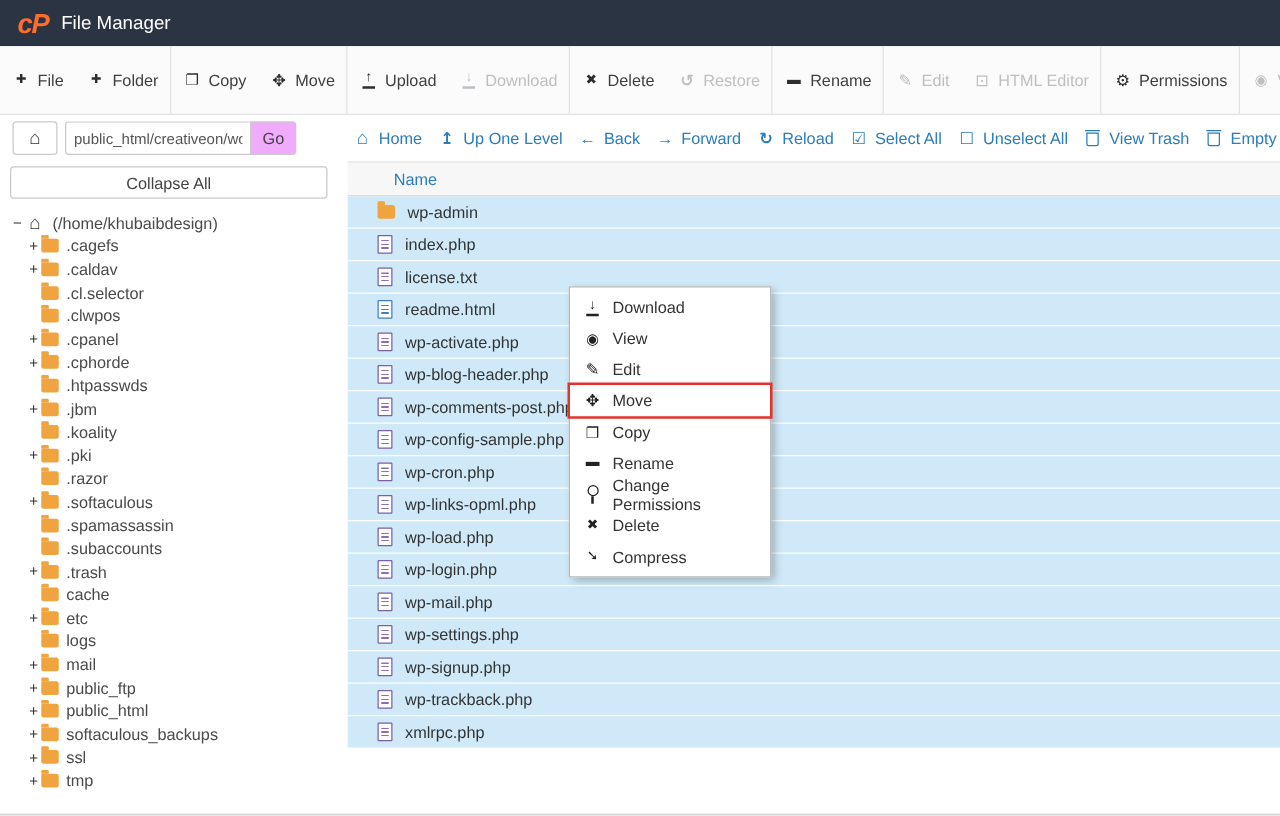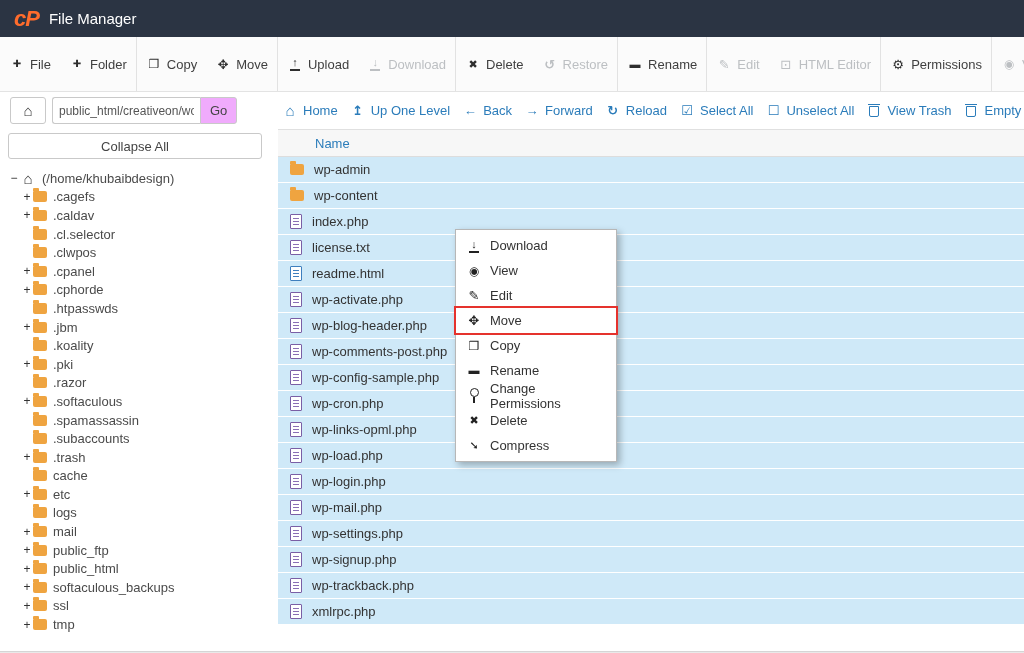--- a/index.html
+++ b/index.html
@@ -38,21 +38,21 @@
   .tree-row{display:flex;align-items:center;height:18.6px;cursor:pointer}
   .tree-row.child{padding-left:13px}
   .exp{width:12px;flex:none;font-size:12px;color:#333;text-align:center;line-height:1}
   .tlabel{margin-left:6px;color:#4a4a4a;white-space:nowrap}
   .tree .ic{color:#333}
 
   
   .main{flex:1;margin-left:8px;display:flex;flex-direction:column;overflow:hidden}
   .list-header{height:28px;flex:none;display:flex;align-items:center;background:#f7f7f7;border-top:1px solid #e0e0e0;border-bottom:1px solid #ddd;color:var(--accent,#2b7cba);padding-left:37px}
   .rows{flex:1}
-  .frow{height:25px;margin-bottom:1px;background:var(--selected-row,#cfe9f8);display:flex;align-items:center;padding-left:12px;cursor:pointer}
+  .frow{height:25px;margin-bottom:1px;background:var(--selected-row,#cfe9f8);display:flex;align-items:center;padding-left:24px;cursor:pointer}
   .fname{margin-left:10px;color:#333}
 
   
   .fi{position:relative;display:inline-block;width:14px;height:11px;flex:none}
   .fi-folder{background:var(--folder,#efa440);border-radius:1px 2px 2px 2px}
   .fi-folder::before{content:"";position:absolute;top:-3px;left:0;width:6px;height:3px;background:inherit;border-radius:1px 1px 0 0}
   .fi-file,.fi-html{width:12px;height:15px;background:#fff;border:1px solid var(--file-purple,#7a5fa5);border-radius:1px}
   .fi-file{color:#8a6fb5}
   .fi-html{border-color:#3f7fbe;color:#3f7fbe}
   .fi-file::before,.fi-html::before{content:"";position:absolute;left:2px;right:2px;top:3px;height:8px;
@@ -393,24 +393,20 @@
     <div class="list-header">
       <span>Name</span>
     </div>
     <div class="rows">
 
         <div class="frow">
           <span class="fi fi-folder"></span>
           <span class="fname">wp-admin</span>
         </div>
 
-        <div class="frow">
-          <span class="fi fi-folder"></span>
-          <span class="fname">wp-content</span>
-        </div>
 
 
         <div class="frow">
           <span class="fi fi-file"></span>
           <span class="fname">index.php</span>
         </div>
 
         <div class="frow">
           <span class="fi fi-file"></span>
           <span class="fname">license.txt</span>

